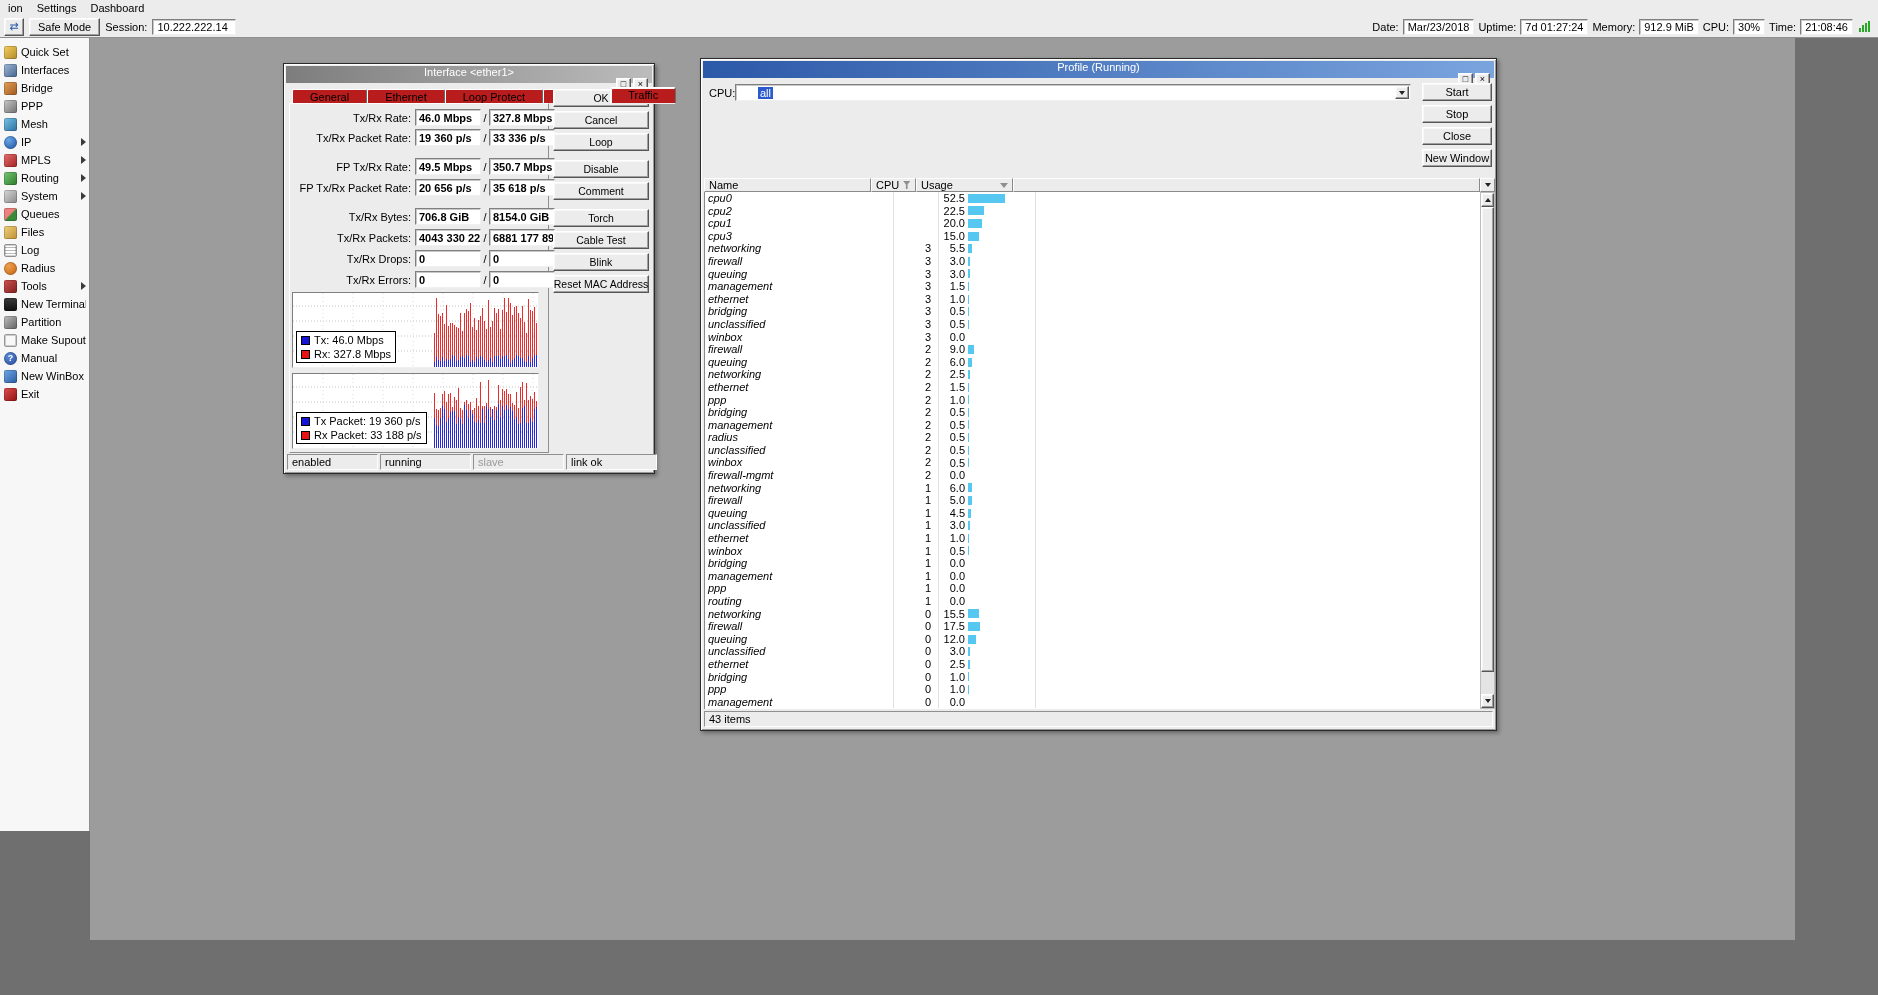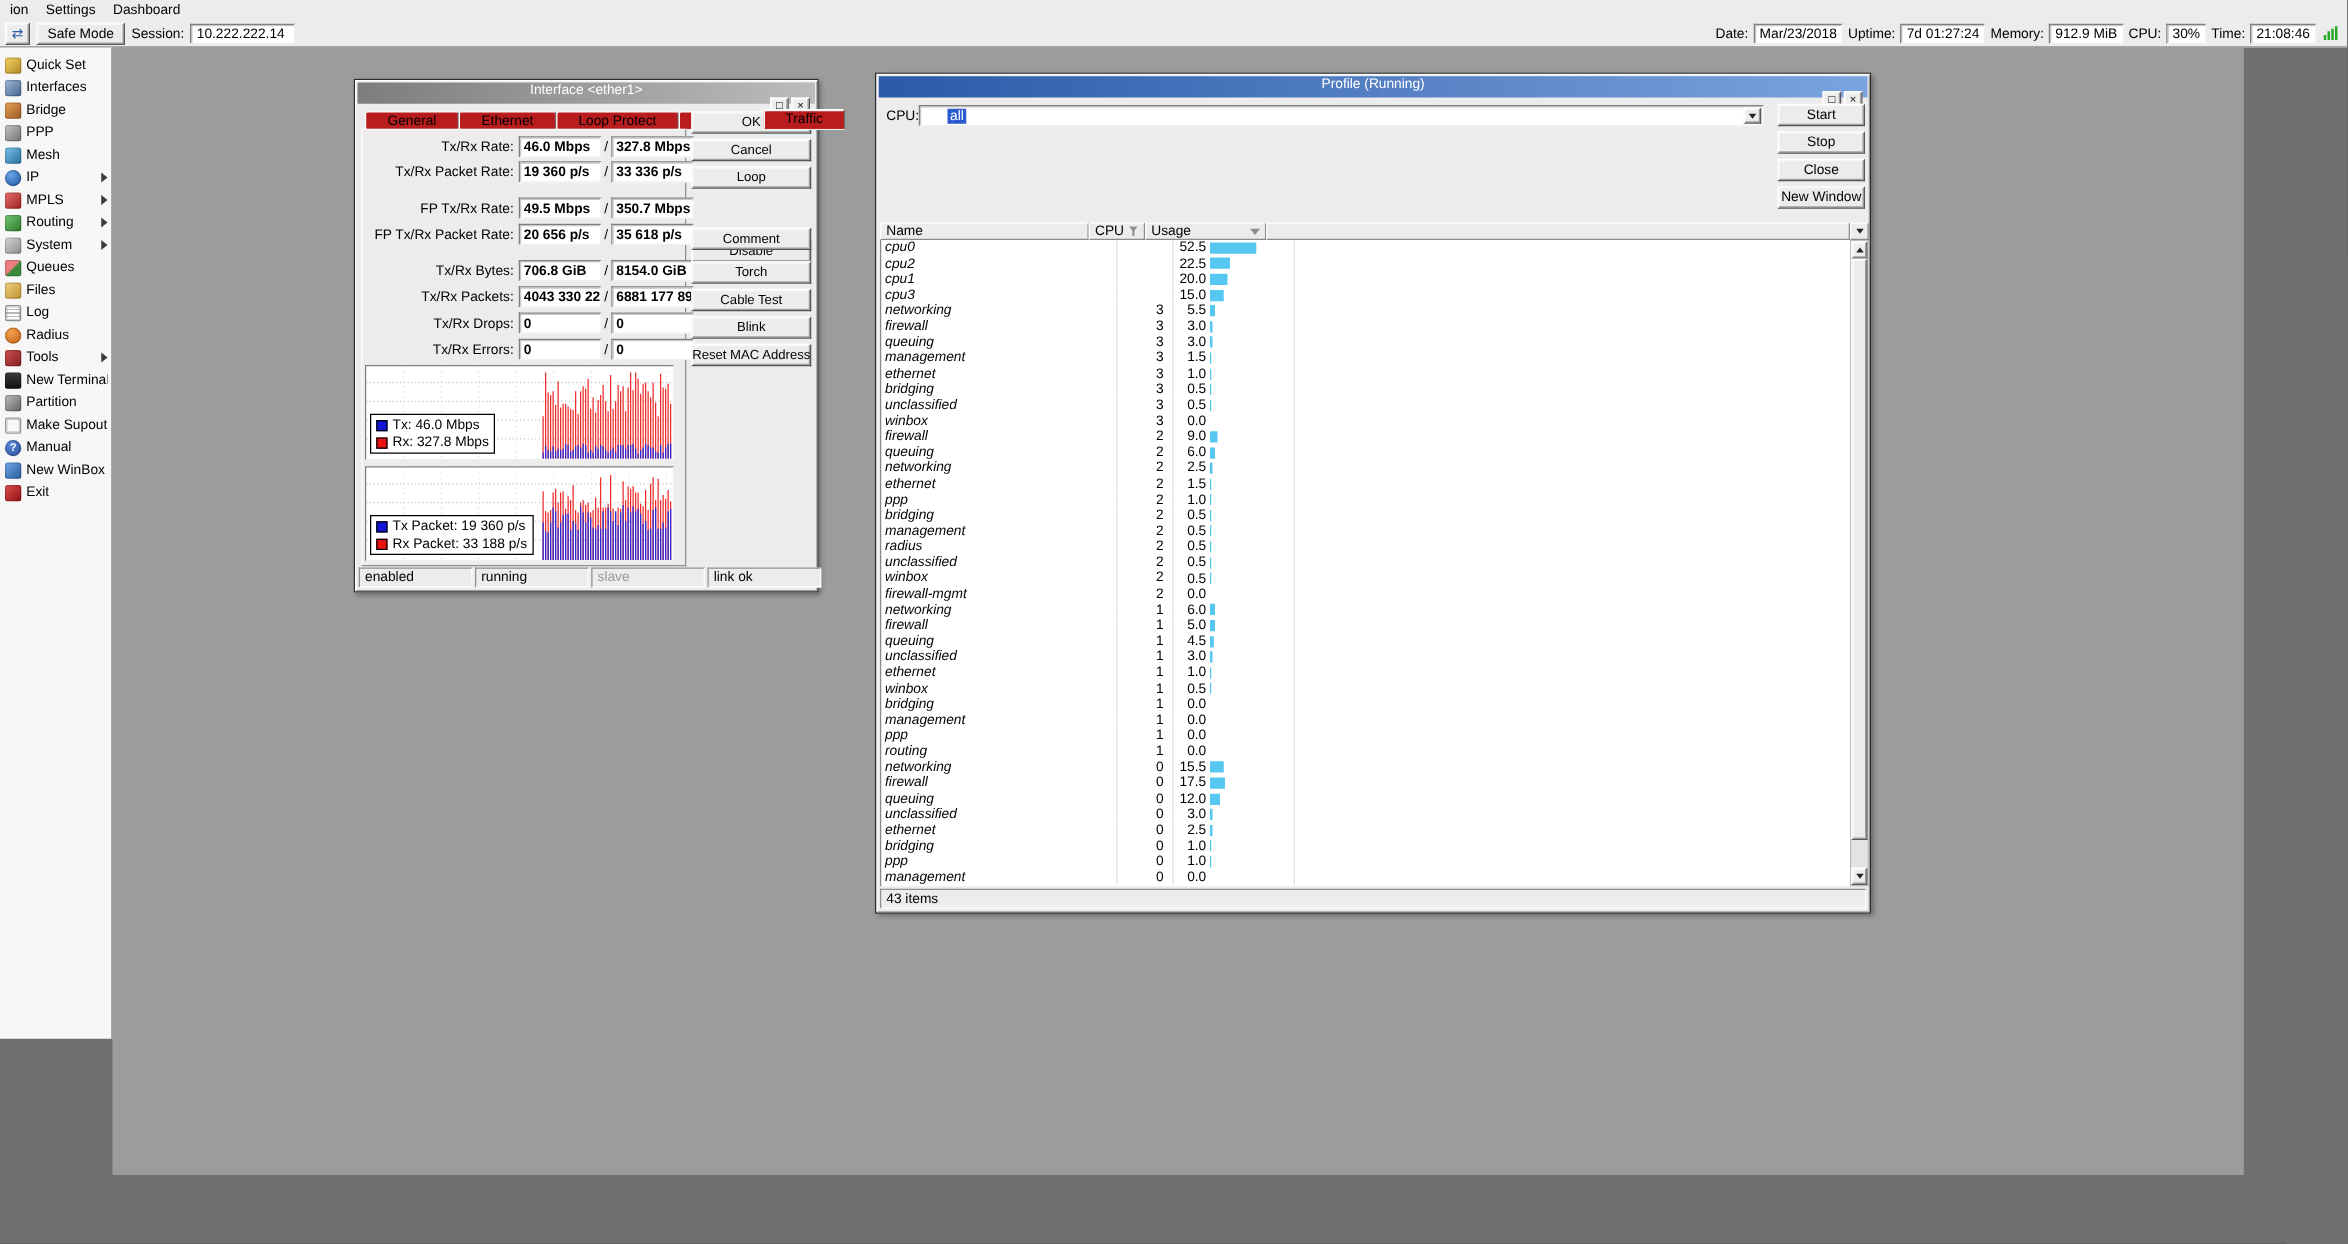--- a/index.html
+++ b/index.html
@@ -320,21 +320,21 @@
        <span class="flabel" data-name="field-label">Tx/Rx Errors:</span>
        <span class="ffield sunken" data-name="tx-field">0</span>
        <span class="fslash" data-name="slash-separator">/</span>
        <span class="ffield sunken" data-name="rx-field">0</span>
      </div>
         </div>
       <div id="iface-buttons" data-name="interface-buttons">
           <div class="btn raised ibtn" style="top:25px;" data-name="ok-button">OK</div>
           <div class="btn raised ibtn" style="top:47px;" data-name="cancel-button">Cancel</div>
           <div class="btn raised ibtn" style="top:69px;" data-name="apply-button">Loop</div>
-          <div class="btn raised ibtn" style="top:96px;margin-top:32px;" data-name="disable-button">Disable</div>
+          <div class="btn raised ibtn" style="top:96px;" data-name="disable-button">Disable</div>
           <div class="btn raised ibtn" style="top:118px;" data-name="comment-button">Comment</div>
           <div class="btn raised ibtn" style="top:145px;" data-name="torch-button">Torch</div>
           <div class="btn raised ibtn" style="top:167px;" data-name="cable-test-button">Cable Test</div>
           <div class="btn raised ibtn" style="top:189px;" data-name="blink-button">Blink</div>
           <div class="btn raised ibtn" style="top:211px;" data-name="reset-mac-address-button">Reset MAC Address</div>
         </div>
       <div class="graph" id="graph1" data-name="traffic-rate-graph" style="top:228px;">
           <svg width="245" height="74" viewBox="0 0 245 74">
             <line x1="0" y1="58" x2="245" y2="58" stroke="#c4c4c4" stroke-dasharray="1,2"></line>
             <line x1="0" y1="43" x2="245" y2="43" stroke="#c4c4c4" stroke-dasharray="1,2"></line>

